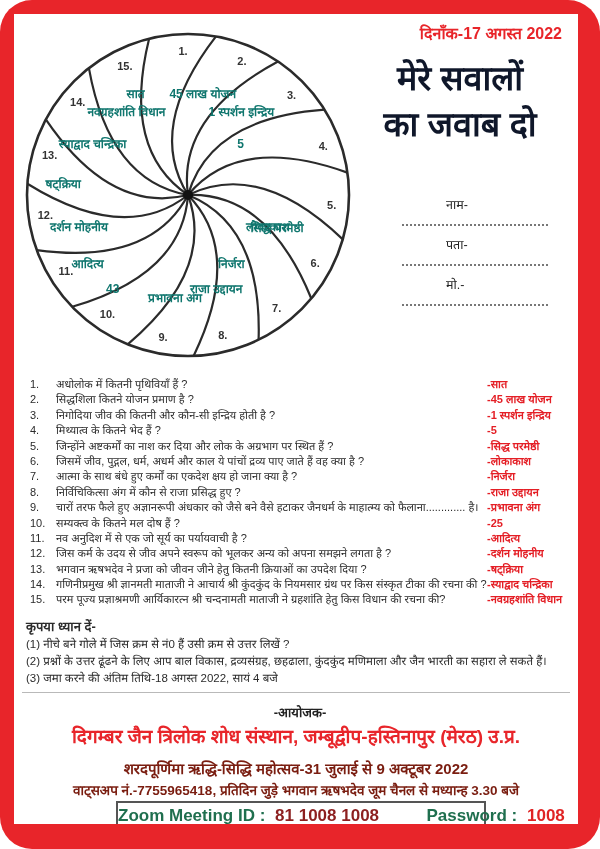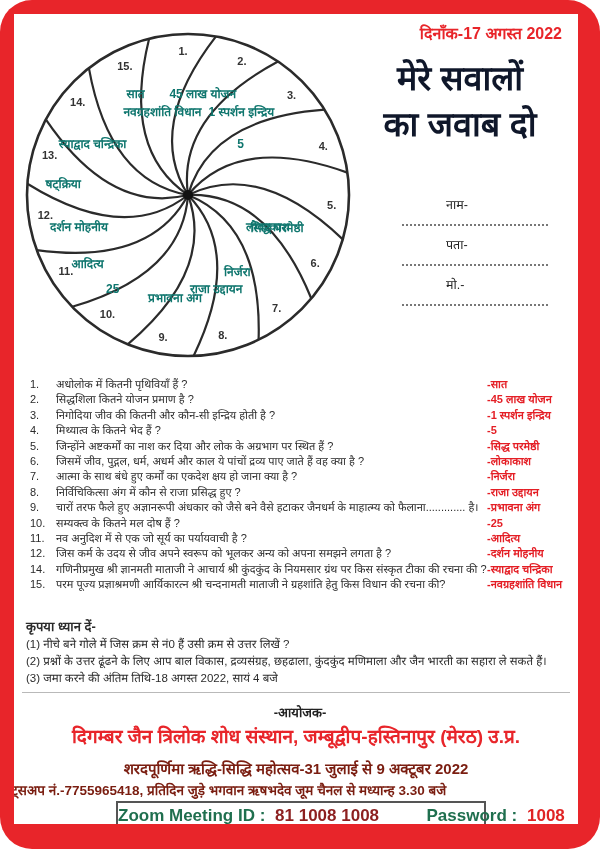--- a/index.html
+++ b/index.html
@@ -23,21 +23,21 @@
   .q-num{display:inline-block;width:26px;}
   .q-text{display:inline-block;}
   .q-ans{position:absolute;left:457px;top:0;color:#e41e25;font-weight:bold;white-space:nowrap;}
   .notes{position:absolute;left:26px;top:618px;width:540px;color:#2b2b2b;}
   .notes-h{font-size:13px;font-weight:bold;line-height:18px;}
   .note-item{font-size:11.5px;line-height:17px;white-space:nowrap;}
   .divider{position:absolute;left:22px;right:30px;top:692px;border-top:1px solid #b9b9b9;}
   .organizer{position:absolute;left:0;right:8px;top:703px;text-align:center;font-size:13px;font-weight:bold;color:#222;padding-left:8px;}
   .org-name{position:absolute;left:0;right:8px;top:723px;text-align:center;font-size:19px;font-weight:bold;color:#e8252a;}
   .festival{position:absolute;left:0;right:8px;top:758px;text-align:center;font-size:15px;font-weight:bold;color:#7a1d10;}
-  .whatsapp{position:absolute;left:0;right:8px;top:781px;text-align:left;font-size:13.5px;font-weight:bold;color:#7a1d10;}
+  .whatsapp{position:absolute;left:0;right:8px;top:781px;text-align:center;font-size:13.5px;font-weight:bold;color:#7a1d10;}
   .zoom-box{position:absolute;left:116px;top:801px;width:366px;border:2px solid #555;background:#fff;
             text-align:left;padding:3px 0 4px 0;font-size:17px;font-weight:bold;white-space:nowrap;}
   .zlabel{color:#1f6f4e;}
   .zid{color:#8c1f1f;margin-left:5px;}
   .zpass{color:#e02425;margin-left:5px;}
   .zgap{display:inline-block;width:38px;}
 </style>
 </head>
 <body>
 
@@ -77,37 +77,37 @@
       <div class="wheel-label" style="left: 189.415px; top: 67.2508px;">45 लाख योजन</div>
       <div class="wheel-num" style="left: 271.585px; top: 67.9692px;">3.</div>
       <div class="wheel-label" style="left: 228.542px; top: 84.6712px;">1 स्पर्शन इन्द्रिय</div>
       <div class="wheel-num" style="left: 303.316px; top: 118.749px;">4.</div>
       <div class="wheel-label" style="left: 257.201px; top: 116.5px;">5</div>
       <div class="wheel-num" style="left: 311.649px; top: 178.045px;">5.</div>
       <div class="wheel-label" style="left: 270.436px; top: 157.234px; margin-top: 44px;">सिद्ध परमेष्ठी</div>
       <div class="wheel-num" style="left: 295.144px; top: 235.604px;">6.</div>
       <div class="wheel-label" style="left: 265.959px; top: 199.829px;">लोकाकाश</div>
       <div class="wheel-num" style="left: 256.655px; top: 281.474px;">7.</div>
-      <div class="wheel-label" style="left: 244px; top: 236.92px; margin-top: 8px;">निर्जरा</div>
+      <div class="wheel-label" style="left: 238px; top: 236.92px;">निर्जरा</div>
       <div class="wheel-num" style="left: 202.837px; top: 307.723px;">8.</div>
       <div class="wheel-label" style="left: 209.894px; top: 262.095px;">राजा उद्दायन</div>
       <div class="wheel-num" style="left: 142.995px; top: 309.812px;">9.</div>
       <div class="wheel-label" style="left: 168px; top: 271px;">प्रभावना अंग</div>
       <div class="wheel-num" style="left: 87.4762px; top: 287.381px;">10.</div>
-      <div class="wheel-label" style="left: 126.106px; top: 262.095px;">25</div>
+      <div class="wheel-label" style="left: 126.106px; top: 262.095px;">43</div>
       <div class="wheel-num" style="left: 45.8811px; top: 244.308px;">11.</div>
       <div class="wheel-label" style="left: 91.4561px; top: 236.92px;">आदित्य</div>
       <div class="wheel-num" style="left: 25.4014px; top: 188.041px;">12.</div>
       <div class="wheel-label" style="left: 70.0412px; top: 199.829px;">दर्शन मोहनीय</div>
       <div class="wheel-num" style="left: 29.5783px; top: 128.308px;">13.</div>
       <div class="wheel-label" style="left: 65.5642px; top: 157.234px;">षट्क्रिया</div>
       <div class="wheel-num" style="left: 57.6896px; top: 75.4386px;">14.</div>
       <div class="wheel-label" style="left: 78.7994px; top: 116.5px;">स्याद्वाद चन्द्रिका</div>
       <div class="wheel-num" style="left: 104.875px; top: 38.5737px;">15.</div>
-      <div class="wheel-label" style="left: 107.458px; top: 84.6712px; margin-left: 36px;">नवग्रहशांति विधान</div>
+      <div class="wheel-label" style="left: 107.458px; top: 84.6712px;">नवग्रहशांति विधान</div>
     </div>
 
   <div class="form">
     <div class="f-label">नाम-</div>
     <div class="f-line"></div>
     <div class="f-label">पता-</div>
     <div class="f-line"></div>
     <div class="f-label">मो.-</div>
     <div class="f-line"></div>
   </div>
@@ -118,20 +118,21 @@
       <div class="q-row"><span class="q-num">3.</span><span class="q-text">निगोदिया जीव की कितनी और कौन-सी इन्द्रिय होती है ?</span><span class="q-ans">-1 स्पर्शन इन्द्रिय</span></div>
       <div class="q-row"><span class="q-num">4.</span><span class="q-text">मिथ्यात्व के कितने भेद हैं ?</span><span class="q-ans">-5</span></div>
       <div class="q-row"><span class="q-num">5.</span><span class="q-text">जिन्होंने अष्टकर्मों का नाश कर दिया और लोक के अग्रभाग पर स्थित हैं ?</span><span class="q-ans">-सिद्ध परमेष्ठी</span></div>
       <div class="q-row"><span class="q-num">6.</span><span class="q-text">जिसमें जीव, पुद्गल, धर्म, अधर्म और काल ये पांचों द्रव्य पाए जाते हैं वह क्या है ?</span><span class="q-ans">-लोकाकाश</span></div>
       <div class="q-row"><span class="q-num">7.</span><span class="q-text">आत्मा के साथ बंधे हुए कर्मों का एकदेश क्षय हो जाना क्या है ?</span><span class="q-ans">-निर्जरा</span></div>
       <div class="q-row"><span class="q-num">8.</span><span class="q-text">निर्विचिकित्सा अंग में कौन से राजा प्रसिद्ध हुए ?</span><span class="q-ans">-राजा उद्दायन</span></div>
       <div class="q-row"><span class="q-num">9.</span><span class="q-text">चारों तरफ फैले हुए अज्ञानरूपी अंधकार को जैसे बने वैसे हटाकर जैनधर्म के माहात्म्य को फैलाना............. है।</span><span class="q-ans">-प्रभावना अंग</span></div>
       <div class="q-row"><span class="q-num">10.</span><span class="q-text">सम्यक्त्व के कितने मल दोष हैं ?</span><span class="q-ans">-25</span></div>
       <div class="q-row"><span class="q-num">11.</span><span class="q-text">नव अनुदिश में से एक जो सूर्य का पर्यायवाची है ?</span><span class="q-ans">-आदित्य</span></div>
       <div class="q-row"><span class="q-num">12.</span><span class="q-text">जिस कर्म के उदय से जीव अपने स्वरूप को भूलकर अन्य को अपना समझने लगता है ?</span><span class="q-ans">-दर्शन मोहनीय</span></div>
+      <div class="q-row"><span class="q-num">13.</span><span class="q-text">भगवान ऋषभदेव ने प्रजा को जीवन जीने हेतु कितनी क्रियाओं का उपदेश दिया ?</span><span class="q-ans">-षट्क्रिया</span></div>
       <div class="q-row"><span class="q-num">14.</span><span class="q-text">गणिनीप्रमुख श्री ज्ञानमती माताजी ने आचार्य श्री कुंदकुंद के नियमसार ग्रंथ पर किस संस्कृत टीका की रचना की ?</span><span class="q-ans">-स्याद्वाद चन्द्रिका</span></div>
       <div class="q-row"><span class="q-num">15.</span><span class="q-text">परम पूज्य प्रज्ञाश्रमणी आर्यिकारत्न श्री चन्दनामती माताजी ने ग्रहशांति हेतु किस विधान की रचना की?</span><span class="q-ans">-नवग्रहशांति विधान</span></div>
     </div>
 
   <div class="notes">
     <div class="notes-h">कृपया ध्यान दें-</div>
     <div id="notes-items">
         <div class="note-item">(1) नीचे बने गोले में जिस क्रम से नं0 हैं उसी क्रम से उत्तर लिखें ?</div>
         <div class="note-item">(2) प्रश्नों के उत्तर ढूंढने के लिए आप बाल विकास, द्रव्यसंग्रह, छहढाला, कुंदकुंद मणिमाला और जैन भारती का सहारा ले सकते हैं।</div>
         <div class="note-item">(3) जमा करने की अंतिम तिथि-18 अगस्त 2022, सायं 4 बजे</div>

